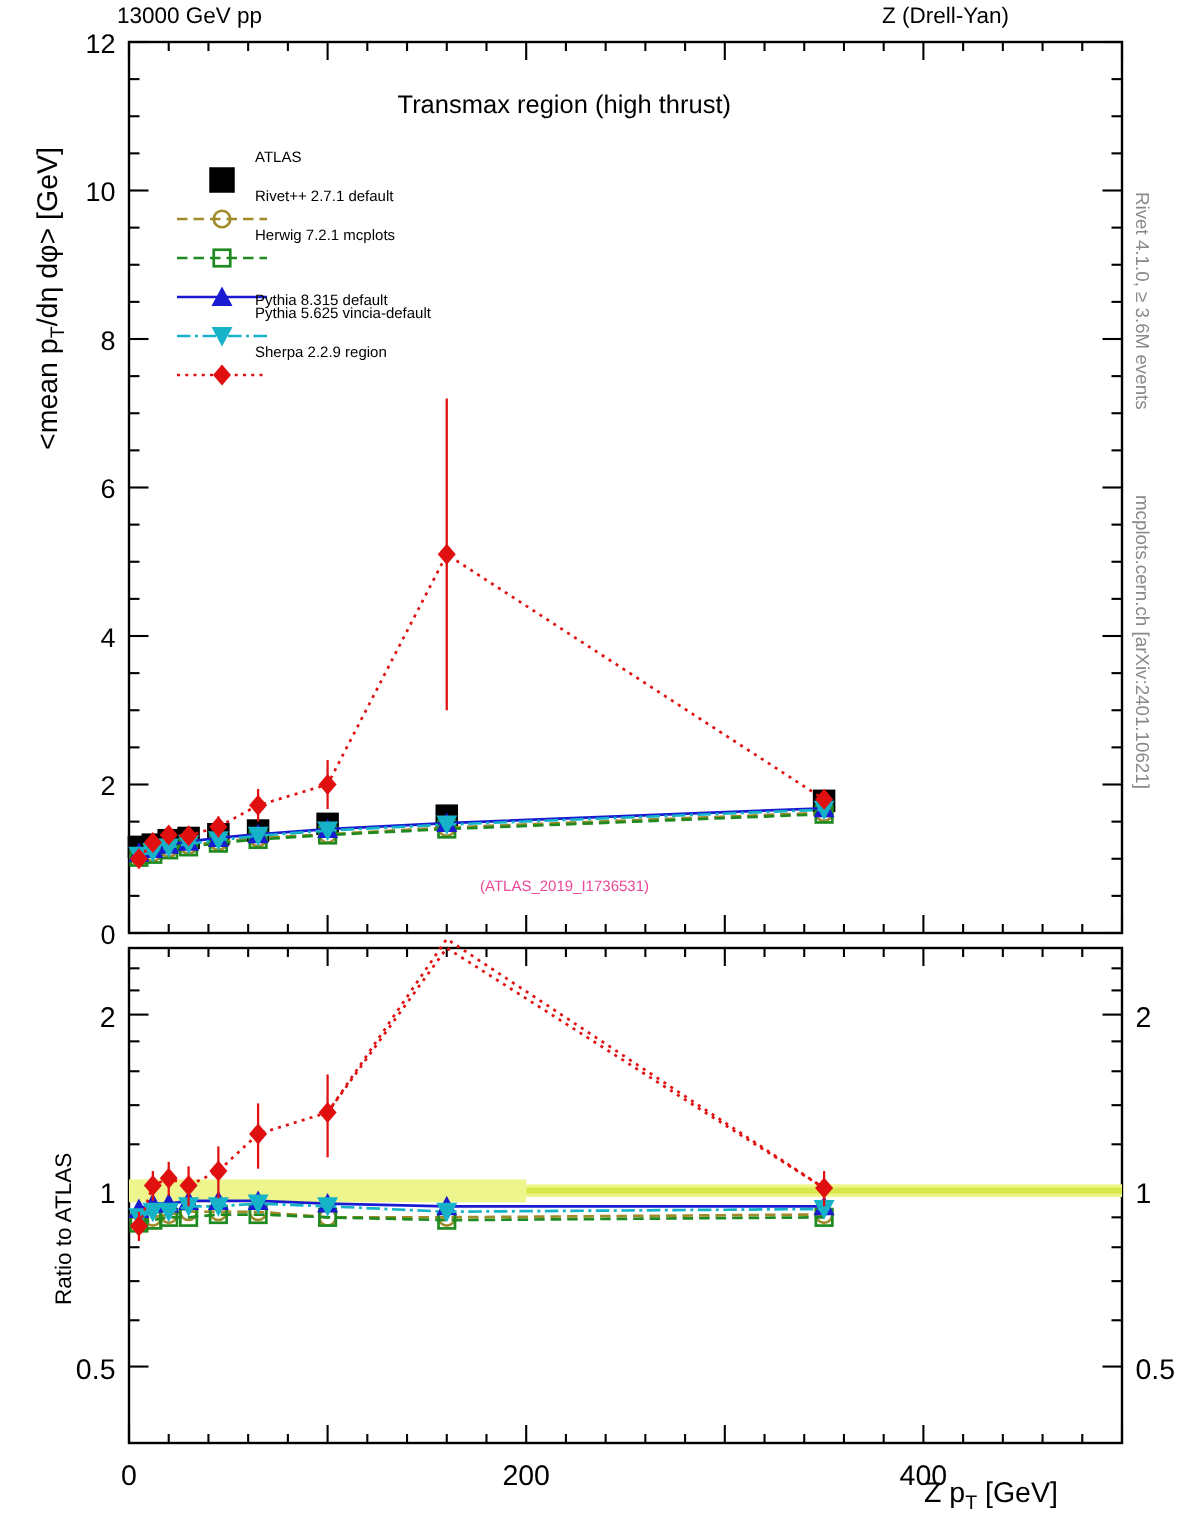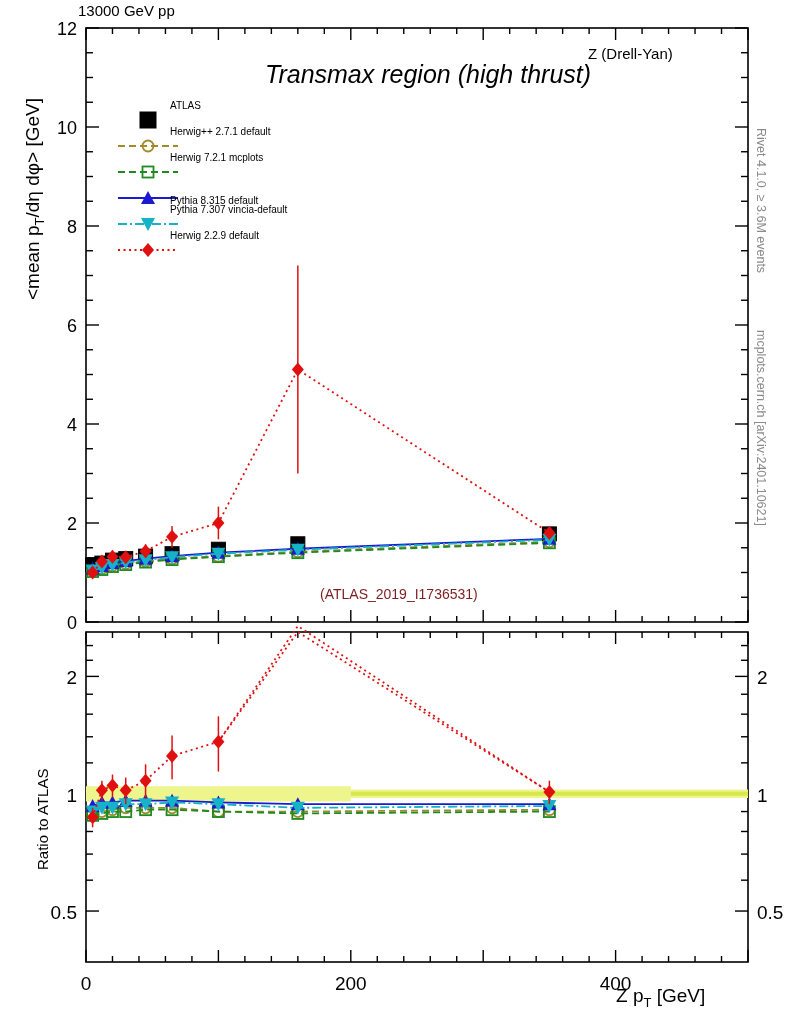--- a/index.html
+++ b/index.html
@@ -4,46 +4,46 @@
 <style>
   html,body{margin:0;padding:0;background:#ffffff;}
   body{width:786px;height:1024px;font-family:"Liberation Sans",sans-serif;color:#000;overflow:hidden;}
   #root{position:relative;width:786px;height:1024px;}
   .txt{position:absolute;white-space:nowrap;}
   .vtxt{position:absolute;white-space:nowrap;transform-origin:0 0;}
   svg{position:absolute;left:0;top:0;}
   .hdr{font-size:15px;}
   .axlabel{font-size:19px;}
   .legend{font-size:10px;}
-  .title{font-size:25px;font-style:italic;}
+  .title{font-size:17px;}
 </style>
 </head>
 <body>
 
 <div id="root">
 
   <div class="txt hdr" style="left:78px;top:2px;">13000 GeV pp</div>
-  <div class="txt hdr" style="left:588px;top:2px;margin-top:43px;">Z (Drell-Yan)</div>
+  <div class="txt hdr" style="left:588px;top:2px;">Z (Drell-Yan)</div>
 
   <div class="vtxt" style="left:768px;top:128px;transform:rotate(90deg);font-size:12.5px;color:#8a8a8a;">Rivet 4.1.0, ≥ 3.6M events</div>
   <div class="vtxt" style="left:768px;top:330px;transform:rotate(90deg);font-size:12.5px;color:#8a8a8a;">mcplots.cern.ch [arXiv:2401.10621]</div>
 
   <div class="vtxt axlabel" style="left:22px;top:300px;transform:rotate(-90deg);">
     &lt;mean p<sub style="font-size:13px;">T</sub>/dη dφ&gt; [GeV]
   </div>
 
   <div class="vtxt" style="left:34px;top:870px;transform:rotate(-90deg);font-size:15px;">Ratio to ATLAS</div>
 
   <div class="txt axlabel" style="left:616px;top:985px;">
     Z p<sub style="font-size:13px;">T</sub> [GeV]
   </div>
 
   <div class="txt title" style="left:265px;top:60px;">Transmax region (high thrust)</div>
 
-  <div class="txt" style="left:320px;top:586px;font-size:14px;color:#7f1d1d;">(ATLAS_2019_I1736531)</div>
+  <div class="txt" style="left:320px;top:586px;font-size:10px;color:#ec4899;">(ATLAS_2019_I1736531)</div>
 
   <svg width="786" height="1024">
     <g id="frames">
 
       <rect x="86" y="28" width="662" height="594" fill="none" stroke="#000" stroke-width="1.6"></rect>
 
       <rect x="86" y="632" width="662" height="330" fill="none" stroke="#000" stroke-width="1.6"></rect>
     </g>
     <g id="ticks" stroke="#000" stroke-width="1.4">
         <line x1="86" y1="622" x2="99" y2="622"></line>
@@ -399,20 +399,20 @@
         <text x="77" y="684.4054869102781" font-size="19" text-anchor="end" font-family="&quot;Liberation Sans&quot;, sans-serif" fill="#000">2</text>
         <text x="757" y="684.4054869102781" font-size="19" text-anchor="start" font-family="&quot;Liberation Sans&quot;, sans-serif" fill="#000">2</text>
         <text x="86" y="990" font-size="19" text-anchor="middle" font-family="&quot;Liberation Sans&quot;, sans-serif" fill="#000">0</text>
         <text x="350.8" y="990" font-size="19" text-anchor="middle" font-family="&quot;Liberation Sans&quot;, sans-serif" fill="#000">200</text>
         <text x="615.6" y="990" font-size="19" text-anchor="middle" font-family="&quot;Liberation Sans&quot;, sans-serif" fill="#000">400</text>
       </g>
   </svg>
 
   <div id="legend-box" style="position:absolute;left:170px;top:108px;">
       <div class="txt legend" style="left: 0px; top: -8px;">ATLAS</div>
-      <div class="txt legend" style="left: 0px; top: 18px;">Herwig++ 2.7.1 default</div>
+      <div class="txt legend" style="left: 0px; top: 18px;">Rivet++ 2.7.1 default</div>
       <div class="txt legend" style="left: 0px; top: 44px;">Herwig 7.2.1 mcplots</div>
       <div class="txt legend" style="left: 0px; top: 87px;">Pythia 8.315 default</div>
-      <div class="txt legend" style="left: 0px; top: 96px;">Pythia 7.307 vincia-default</div>
-      <div class="txt legend" style="left: 0px; top: 122px;">Herwig 2.2.9 default</div>
+      <div class="txt legend" style="left: 0px; top: 96px;">Pythia 5.625 vincia-default</div>
+      <div class="txt legend" style="left: 0px; top: 122px;">Sherpa 2.2.9 region</div>
     </div>
 
 </div>
 
 </body></html>

